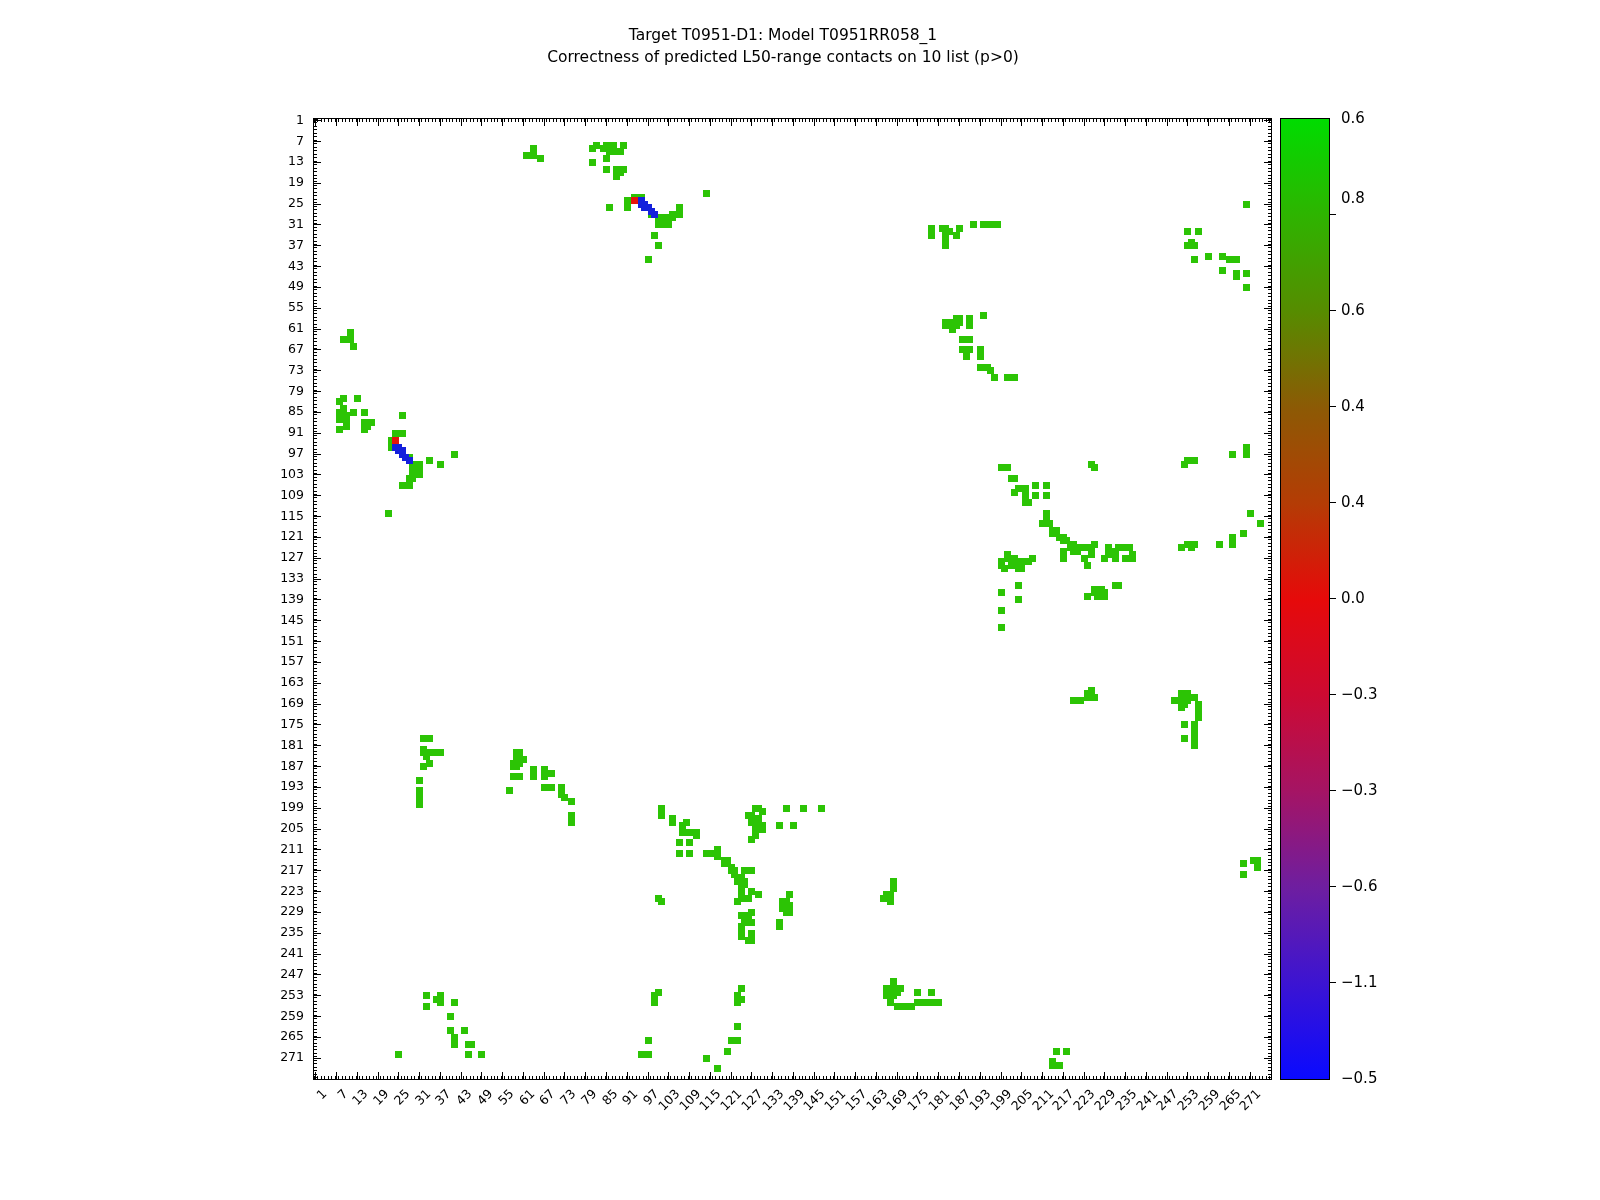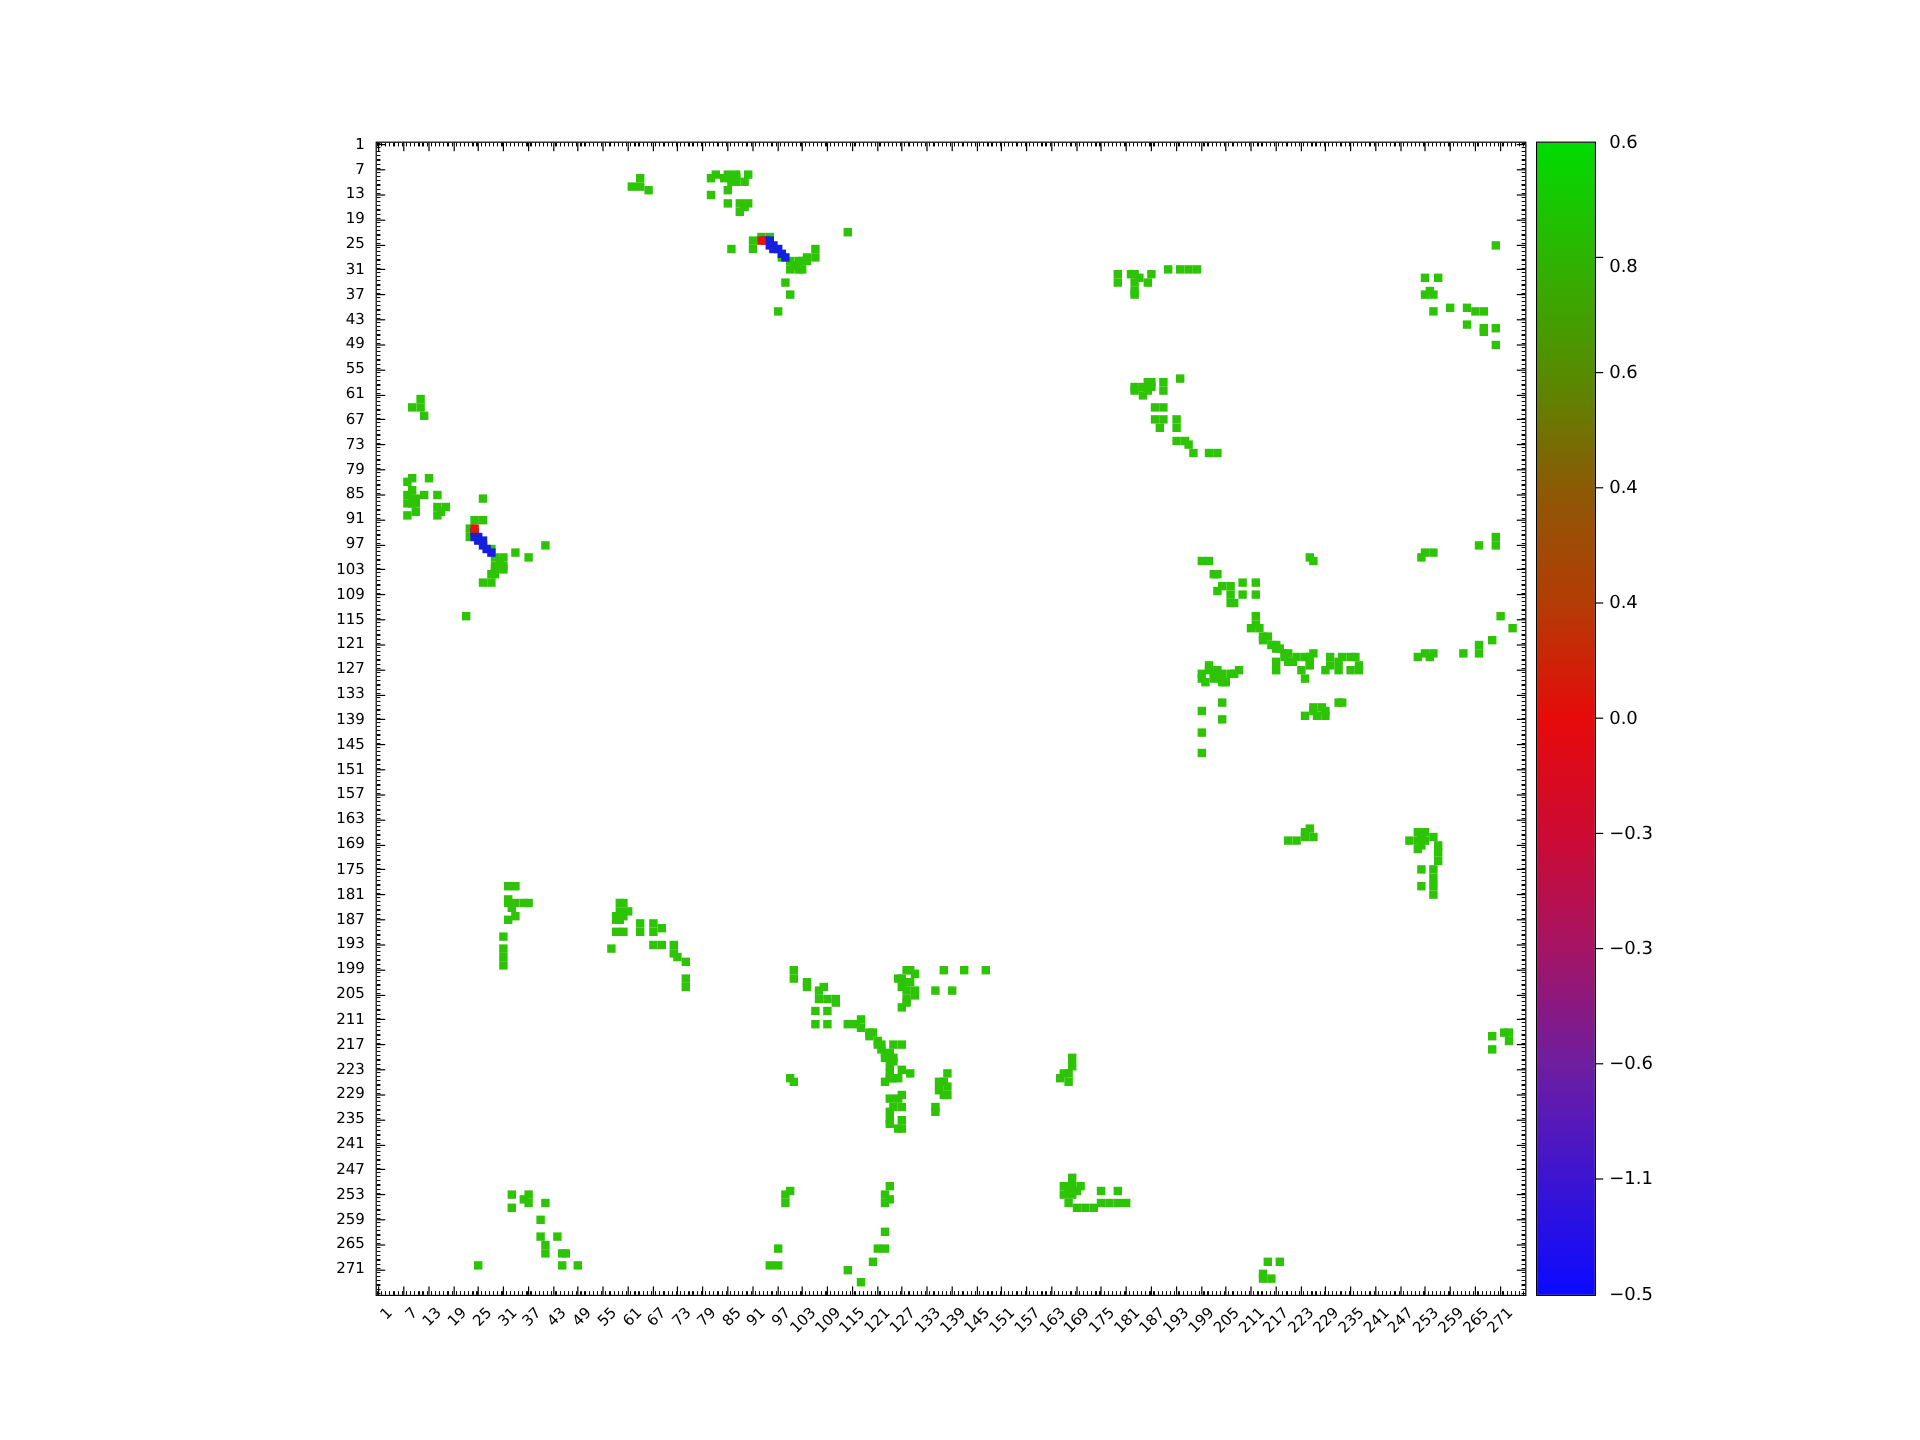--- a/index.html
+++ b/index.html
@@ -23,20 +23,22 @@
         transform-origin:100% 0;transform:rotate(-45deg);}
   #cbar{position:absolute;left:1280px;top:118px;width:48px;height:960px;
         border:1px solid #000;box-sizing:content-box;}
   .cbtick{position:absolute;left:1330px;width:6px;height:1px;background:#000;}
   .cblab{position:absolute;left:1341px;font-size:15px;line-height:18px;}
 </style>
 </head>
 <body>
 
 <div id="fig">
+  <div id="sup1" class="suptitle">Target T0951-D1: Model T0951RR058_1</div>
+  <div id="sup2" class="suptitle">Correctness of predicted L50-range contacts on 10 list (p&gt;0)</div>
 
   <div id="plot">
     <div class="comb top" style="background: repeating-linear-gradient(to right, rgb(0, 0, 0) 0px, rgb(0, 0, 0) 1px, transparent 1px, transparent 3.46112px);"></div>
     <div class="comb bottom" style="background: repeating-linear-gradient(to right, rgb(0, 0, 0) 0px, rgb(0, 0, 0) 1px, transparent 1px, transparent 3.46112px);"></div>
     <div class="comb left" style="background: repeating-linear-gradient(rgb(0, 0, 0) 0px, rgb(0, 0, 0) 1px, transparent 1px, transparent 3.47197px);"></div>
     <div class="comb right" style="background: repeating-linear-gradient(rgb(0, 0, 0) 0px, rgb(0, 0, 0) 1px, transparent 1px, transparent 3.47197px);"></div>
   <div class="majtick" style="left: 1.23px; top: 0px; width: 1px; height: 7px;"></div>
       <div class="majtick" style="left: 1.23px; top: 953px; width: 1px; height: 7px;"></div>
       <div class="majtick" style="left: 22px; top: 0px; width: 1px; height: 7px;"></div>
       <div class="majtick" style="left: 22px; top: 953px; width: 1px; height: 7px;"></div>
@@ -774,21 +776,21 @@
     <div class="ylab" style="left: 260px; top: 903.35px;">229</div>
     <div class="ylab" style="left: 260px; top: 924.18px;">235</div>
     <div class="ylab" style="left: 260px; top: 945.01px;">241</div>
     <div class="ylab" style="left: 260px; top: 965.84px;">247</div>
     <div class="ylab" style="left: 260px; top: 986.67px;">253</div>
     <div class="ylab" style="left: 260px; top: 1007.5px;">259</div>
     <div class="ylab" style="left: 260px; top: 1028.34px;">265</div>
     <div class="ylab" style="left: 260px; top: 1049.17px;">271</div>
     <div class="cblab" style="top: 109px;">0.6</div>
     <div class="cbtick" style="top: 213.5px;"></div>
-    <div class="cblab" style="top: 213px;">0.8</div>
+    <div class="cblab" style="top: 189px;">0.8</div>
     <div class="cbtick" style="top: 309.5px;"></div>
     <div class="cblab" style="top: 301px;">0.6</div>
     <div class="cbtick" style="top: 405.5px;"></div>
     <div class="cblab" style="top: 397px;">0.4</div>
     <div class="cbtick" style="top: 501.5px;"></div>
     <div class="cblab" style="top: 493px;">0.4</div>
     <div class="cbtick" style="top: 597.5px;"></div>
     <div class="cblab" style="top: 589px;">0.0</div>
     <div class="cbtick" style="top: 693.5px;"></div>
     <div class="cblab" style="top: 685px;">−0.3</div>

